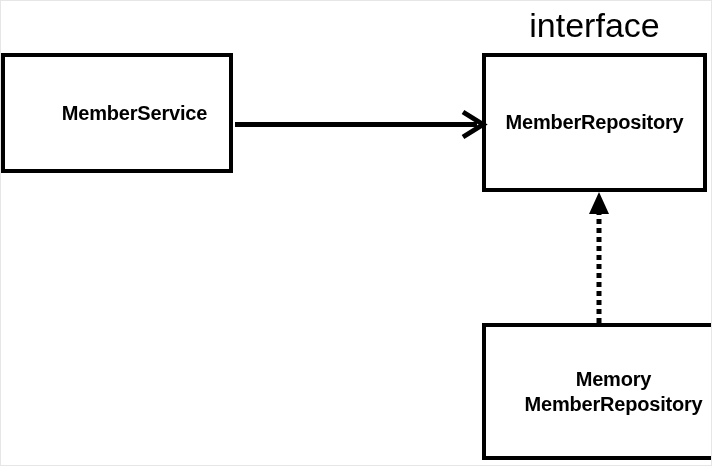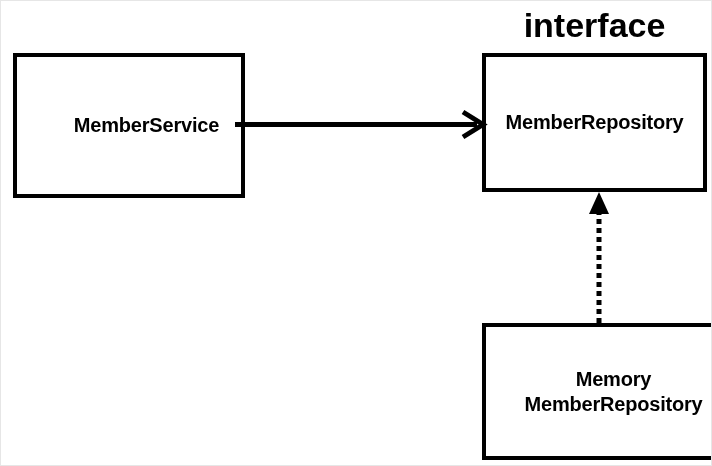--- a/index.html
+++ b/index.html
@@ -35,24 +35,24 @@
     font-family: "Liberation Sans", sans-serif;
     font-weight: bold;
     font-size: 20px;
     line-height: 25px;
     color: #000000;
     white-space: pre-line;
     letter-spacing: -0.2px;
   }
 
   #node-member-service {
-    left: 12px;
+    left: 0;
     top: 52px;
     width: 232px;
-    height: 145px;
+    height: 120px;
     padding-left: 35px;
   }
   #node-member-repository {
     left: 481px;
     top: 52px;
     width: 225px;
     height: 139px;
   }
   #node-memory-member-repository {
     left: 481px;
@@ -62,21 +62,21 @@
   }
 
   
   #interface-caption {
     position: absolute;
     left: 481px;
     top: 4px;
     width: 225px;
     text-align: center;
     font-family: "Liberation Sans", sans-serif;
-    font-weight: bold;
+    font-weight: normal;
     font-size: 34px;
     line-height: 40px;
     color: #000000;
   }
 
   
   #assoc-service-to-repository {
     position: absolute;
     left: 234px;
     top: 108px;

